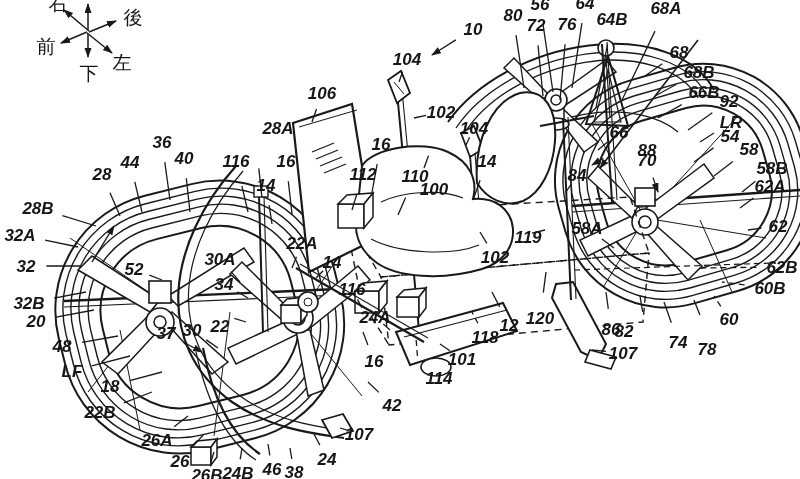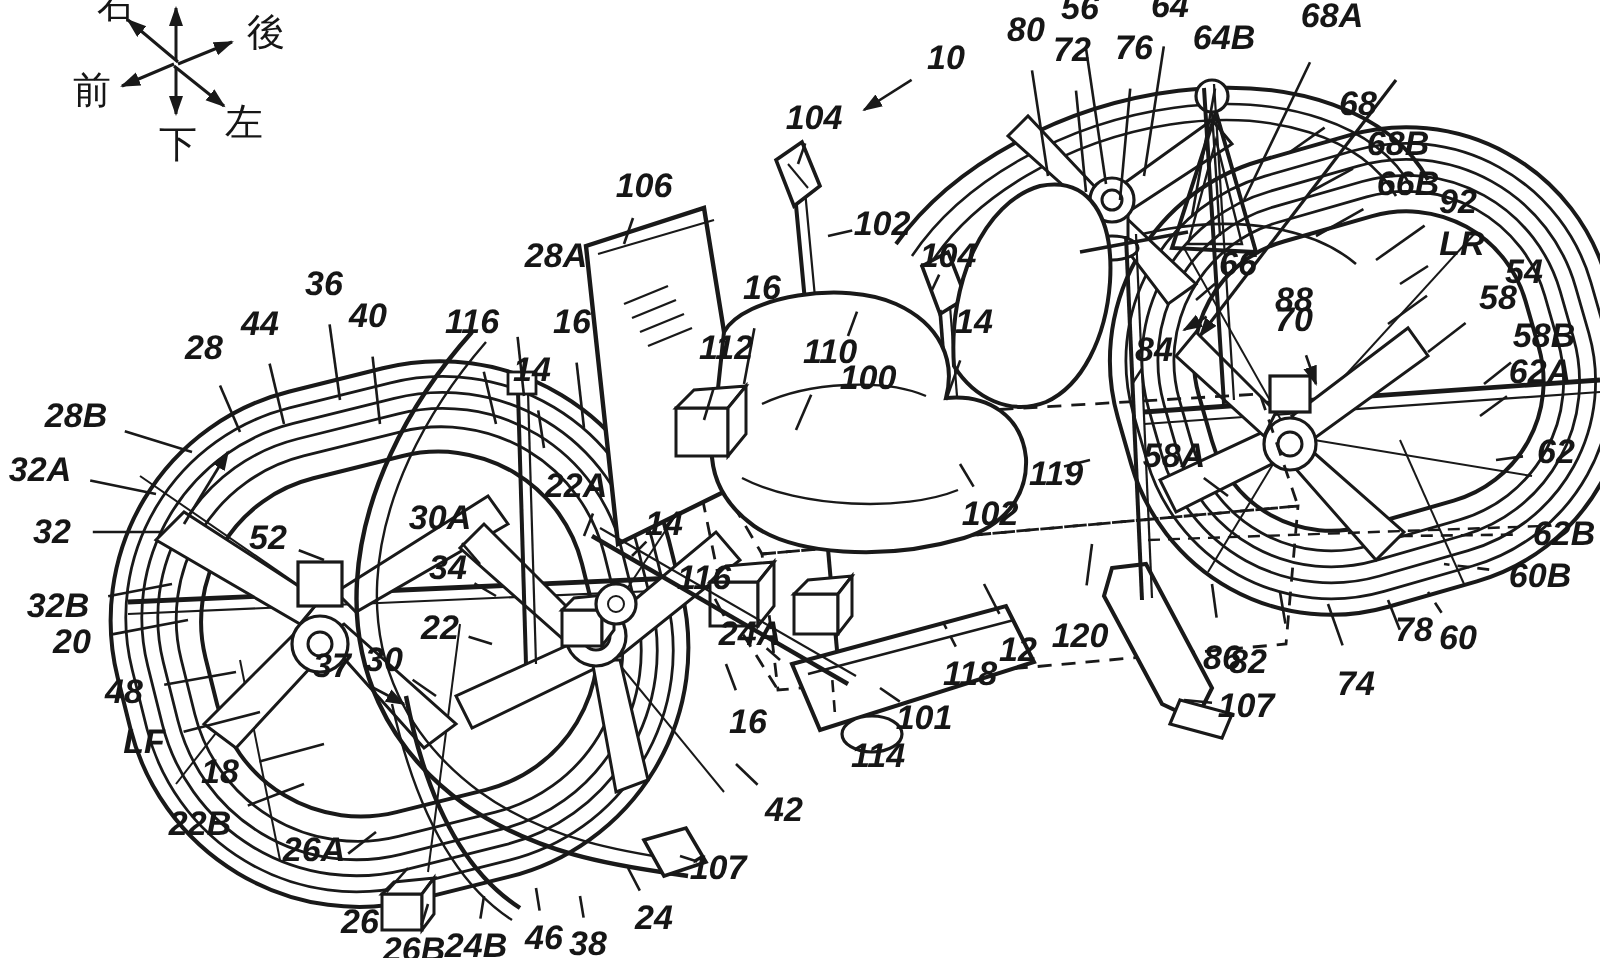--- a/index.html
+++ b/index.html
@@ -298,29 +298,29 @@
       <span class="ref-label" style="left: 540px; top: 4px;">56</span>
       <span class="ref-label" style="left: 567px; top: 24px; text-align: right;">76</span>
       <span class="ref-label" style="left: 585px; top: 3px;">64</span>
       <span class="ref-label" style="left: 612px; top: 19px;">64B</span>
       <span class="ref-label" style="left: 666px; top: 8px;">68A</span>
       <span class="ref-label" style="left: 679px; top: 52px;">68</span>
       <span class="ref-label" style="left: 699px; top: 72px;">68B</span>
       <span class="ref-label" style="left: 704px; top: 92px;">66B</span>
       <span class="ref-label" style="left: 729px; top: 101px;">92</span>
       <span class="ref-label" style="left: 731px; top: 122px;">LR</span>
-      <span class="ref-label" style="left: 730px; top: 136px; margin-left: 32px;">54</span>
+      <span class="ref-label" style="left: 730px; top: 136px;">54</span>
       <span class="ref-label" style="left: 749px; top: 149px;">58</span>
       <span class="ref-label" style="left: 772px; top: 168px;">58B</span>
       <span class="ref-label" style="left: 770px; top: 186px;">62A</span>
       <span class="ref-label" style="left: 778px; top: 226px;">62</span>
       <span class="ref-label" style="left: 782px; top: 267px;">62B</span>
       <span class="ref-label" style="left: 770px; top: 288px;">60B</span>
       <span class="ref-label" style="left: 729px; top: 319px;">60</span>
-      <span class="ref-label" style="left: 707px; top: 315px;">78</span>
+      <span class="ref-label" style="left: 707px; top: 349px;">78</span>
       <span class="ref-label" style="left: 678px; top: 342px;">74</span>
       <span class="ref-label" style="left: 624px; top: 331px;">82</span>
       <span class="ref-label" style="left: 611px; top: 329px;">86</span>
       <span class="ref-label" style="left: 623px; top: 353px;">107</span>
       <span class="ref-label" style="left: 647px; top: 160px;">70</span>
       <span class="ref-label" style="left: 619px; top: 132px;">66</span>
       <span class="ref-label" style="left: 617px; top: 150px; margin-left: 30px;">88</span>
       <span class="ref-label" style="left: 577px; top: 175px;">84</span>
       <span class="ref-label" style="left: 587px; top: 228px;">58A</span>
       <span class="ref-label" style="left: 540px; top: 318px;">120</span>
@@ -330,45 +330,45 @@
       <span class="ref-label" style="left: 439px; top: 378px;">114</span>
       <span class="ref-label" style="left: 374px; top: 361px;">16</span>
       <span class="ref-label" style="left: 392px; top: 405px;">42</span>
       <span class="ref-label" style="left: 359px; top: 434px;">107</span>
       <span class="ref-label" style="left: 327px; top: 459px;">24</span>
       <span class="ref-label" style="left: 294px; top: 472px;">38</span>
       <span class="ref-label" style="left: 272px; top: 469px;">46</span>
       <span class="ref-label" style="left: 238px; top: 473px;">24B</span>
       <span class="ref-label" style="left: 207px; top: 475px;">26B</span>
       <span class="ref-label" style="left: 180px; top: 461px;">26</span>
-      <span class="ref-label" style="left: 157px; top: 425px; text-align: center;">26A</span>
+      <span class="ref-label" style="left: 157px; top: 440px; text-align: center;">26A</span>
       <span class="ref-label" style="left: 100px; top: 412px;">22B</span>
       <span class="ref-label" style="left: 110px; top: 386px;">18</span>
       <span class="ref-label" style="left: 72px; top: 371px;">LF</span>
       <span class="ref-label" style="left: 62px; top: 346px;">48</span>
       <span class="ref-label" style="left: 36px; top: 321px;">20</span>
       <span class="ref-label" style="left: 29px; top: 303px;">32B</span>
       <span class="ref-label" style="left: 26px; top: 266px;">32</span>
       <span class="ref-label" style="left: 20px; top: 235px;">32A</span>
       <span class="ref-label" style="left: 38px; top: 208px;">28B</span>
       <span class="ref-label" style="left: 102px; top: 174px;">28</span>
       <span class="ref-label" style="left: 130px; top: 162px;">44</span>
       <span class="ref-label" style="left: 162px; top: 142px;">36</span>
       <span class="ref-label" style="left: 184px; top: 158px;">40</span>
       <span class="ref-label" style="left: 236px; top: 161px;">116</span>
       <span class="ref-label" style="left: 256px; top: 128px; margin-left: 22px;">28A</span>
       <span class="ref-label" style="left: 286px; top: 161px;">16</span>
       <span class="ref-label" style="left: 266px; top: 185px;">14</span>
       <span class="ref-label" style="left: 134px; top: 269px;">52</span>
       <span class="ref-label" style="left: 220px; top: 259px;">30A</span>
       <span class="ref-label" style="left: 224px; top: 284px;">34</span>
-      <span class="ref-label" style="left: 220px; top: 314px;">22</span>
+      <span class="ref-label" style="left: 220px; top: 326px;">22</span>
       <span class="ref-label" style="left: 166px; top: 333px;">37</span>
       <span class="ref-label" style="left: 192px; top: 330px;">30</span>
-      <span class="ref-label" style="left: 288px; top: 243px;">22A</span>
+      <span class="ref-label" style="left: 302px; top: 243px;">22A</span>
       <span class="ref-label" style="left: 332px; top: 262px;">14</span>
       <span class="ref-label" style="left: 352px; top: 289px;">116</span>
       <span class="ref-label" style="left: 375px; top: 317px;">24A</span>
       <span class="compass-label" style="left: 58px; top: 3px;">右</span>
       <span class="compass-label" style="left: 133px; top: 17px;">後</span>
       <span class="compass-label" style="left: 46px; top: 46px;">前</span>
       <span class="compass-label" style="left: 122px; top: 62px;">左</span>
       <span class="compass-label" style="left: 89px; top: 73px;">下</span>
     </div>
 

